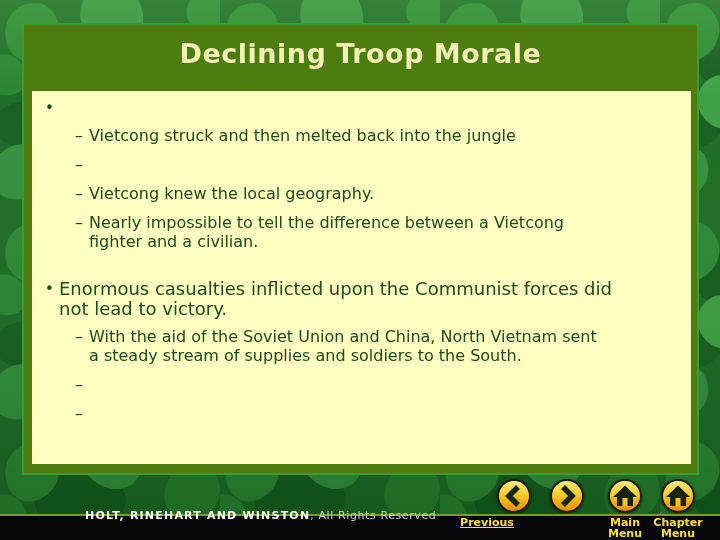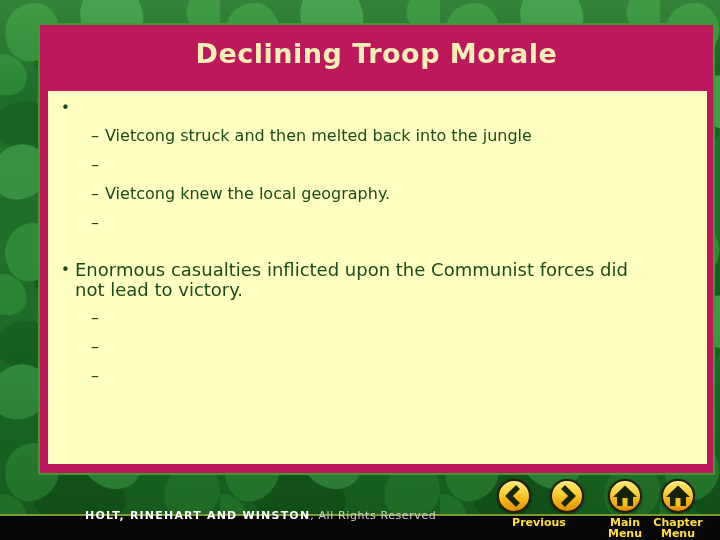--- a/index.html
+++ b/index.html
@@ -6,22 +6,22 @@
   body{
     width:720px;height:540px;position:relative;overflow:hidden;
     background:#1e6d28;
     font-family:"DejaVu Sans","Liberation Sans",sans-serif;
   }
   .stage{position:absolute;left:0;top:0;width:720px;height:540px;}
   svg.bg{position:absolute;left:0;top:0;width:720px;height:540px;display:block;}
 
   
   .slide-box{
-    position:absolute;left:38px;top:23px;width:673px;height:448px;
-    background:#be185d;border:2px solid #3c9c33;
+    position:absolute;left:22px;top:23px;width:673px;height:448px;
+    background:#4d7c0f;border:2px solid #3c9c33;
   }
   .slide-title{
     position:absolute;left:0;right:0;top:13px;
     text-align:center;font-weight:bold;font-size:27px;line-height:32px;
     color:#f3f0b6;letter-spacing:.5px;
   }
   .content-panel{
     position:absolute;left:8px;top:66px;width:659px;height:373px;
     background:#ffffc2;
     padding:0;box-sizing:border-box;
@@ -53,21 +53,21 @@
   
   .bottombar{
     position:absolute;left:0;top:514px;width:720px;height:26px;
     background:#070707;border-top:2px solid #7d9a2e;box-sizing:border-box;
   }
   .nav-label{
     position:absolute;top:517px;width:70px;
     text-align:center;font-size:11px;line-height:11px;font-weight:bold;
     color:#ffdf3e;white-space:pre-line;cursor:pointer;
   }
-  .lbl-previous{left:504px;}
+  .lbl-previous{left:452px;text-decoration:underline;}
   .lbl-next{left:532px;margin-top:23px;}
   .lbl-main{left:590px;}
   .lbl-chapter{left:643px;}
 
   .footer-text{
     position:absolute;left:85px;top:504px;height:24px;line-height:24px;
     font-size:11px;color:#ffffff;white-space:nowrap;
   }
   .footer-text .pub{font-weight:bold;letter-spacing:1.2px;color:#ffffff;}
   .footer-text .rights{font-weight:normal;letter-spacing:.6px;color:#cfcfcf;}
@@ -121,30 +121,34 @@
             </div>
             <div class="row sub">
               <div class="marker">–</div>
             </div>
             <div class="row sub">
               <div class="marker">–</div>
               <div class="txt">Vietcong knew the local geography.</div>
             </div>
             <div class="row sub">
               <div class="marker">–</div>
+              <div class="txt">Nearly impossible to tell the difference between a Vietcong
+fighter and a civilian.</div>
             </div>
           </div>
           <div class="group">
             <div class="row main">
               <div class="marker">•</div>
               <div class="txt">Enormous casualties inflicted upon the Communist forces did
 not lead to victory.</div>
             </div>
             <div class="row sub">
               <div class="marker">–</div>
+              <div class="txt">With the aid of the Soviet Union and China, North Vietnam sent
+a steady stream of supplies and soldiers to the South.</div>
             </div>
             <div class="row sub">
               <div class="marker">–</div>
             </div>
             <div class="row sub">
               <div class="marker">–</div>
             </div>
           </div>
         </div>
     </div>

